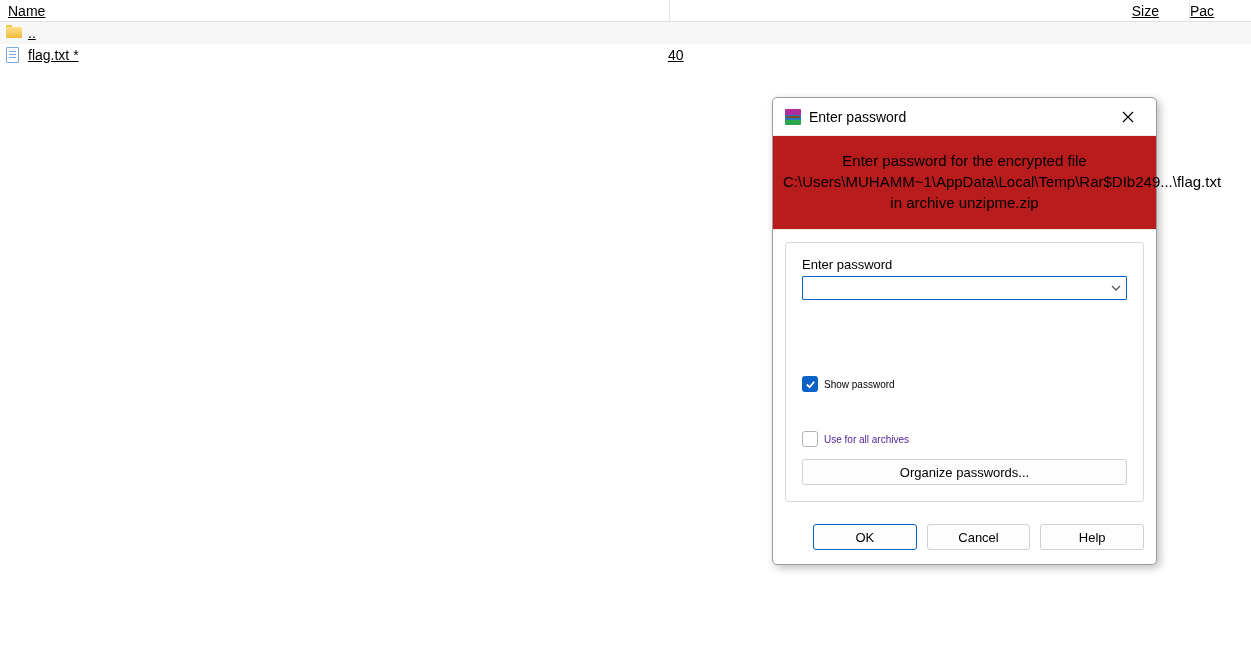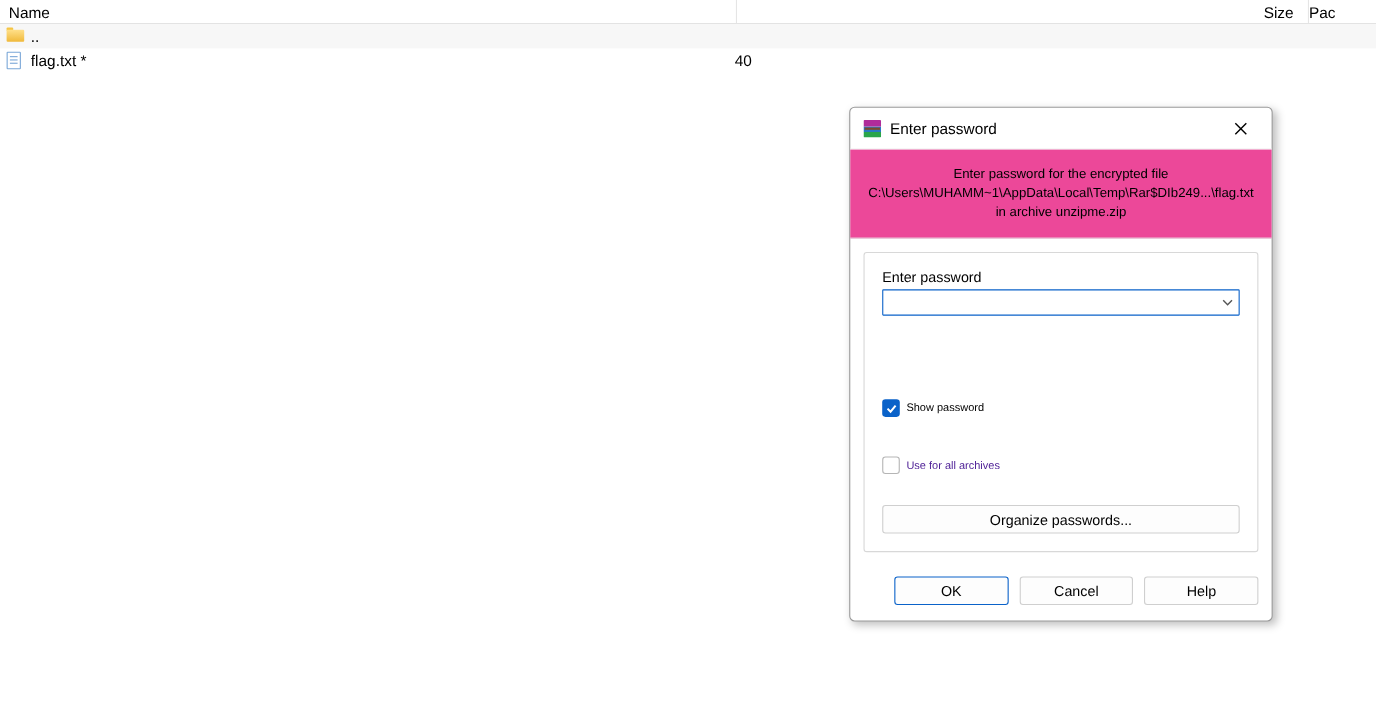--- a/index.html
+++ b/index.html
@@ -8,30 +8,31 @@
       font-size: 13px;
       background: #fff;
       width: 1251px;
       height: 660px;
       overflow: hidden;
       position: relative;
     }
     .file-list {
       width: 100%;
       height: 100%;
+      text-decoration: underline;
     }
     .header-row {
       display: flex;
       height: 22px;
       border-bottom: 1px solid #e0e0e0;
       font-size: 14px;
       color: #000;
     }
     .col-name { flex: 0 0 670px; padding-left: 8px; display: flex; align-items: center; }
-    .col-size { flex: 0 0 520px; display: flex; align-items: center; justify-content: flex-end; padding-right: 13px; }
+    .col-size { flex: 0 0 520px; display: flex; align-items: center; justify-content: flex-end; padding-right: 30px; }
     .col-pack { flex: 0 0 60px; display: flex; align-items: center; padding-left: 0; }
     .header-row .col-name,
     .header-row .col-size,
     .header-row .col-pack {
       border-right: 1px solid #e5e5e5;
     }
     .header-row .col-pack { border-right: none; }
     .file-row {
       display: flex;
       height: 22px;
@@ -116,24 +117,24 @@
     }
     .dialog-title { font-size: 14px; flex: 1; }
     .close-btn {
       width: 40px; height: 28px;
       display: flex; align-items: center; justify-content: center;
       font-size: 16px; color: #000;
       cursor: pointer;
     }
     .close-btn svg { width: 12px; height: 12px; }
     .dialog-info {
-      background: #ec4899;
+      background: #b91c1c;
       padding: 14px 10px 16px 10px;
       text-align: center;
-      font-size: 12px;
+      font-size: 15px;
       color: #000;
       line-height: 1.4;
       border-bottom: 1px solid #e8e8e8;
     }
     .dialog-body {
       flex: 1;
       padding: 12px;
       display: flex;
       flex-direction: column;
     }
@@ -181,21 +182,21 @@
       display: inline-flex;
       align-items: center;
       justify-content: center;
       flex-shrink: 0;
     }
     .cbx.checked { background: #0a62c9; }
     .cbx.unchecked { background: #fff; border: 1px solid #b5b5b5; }
     .cbx svg { width: 11px; height: 11px; }
     .muted { color: #4c1d95; }
     .org-btn {
-      margin-top: 28px;
+      margin-top: 12px;
       height: 26px;
       width: 100%;
       background: #fdfdfd;
       border: 1px solid #cfcfcf;
       border-radius: 3px;
       font-size: 13px;
       cursor: pointer;
     }
     .dialog-footer {
       display: flex;

